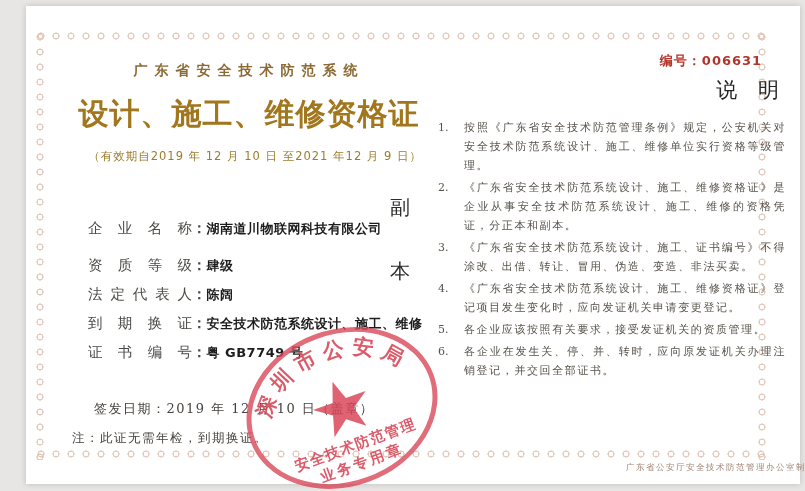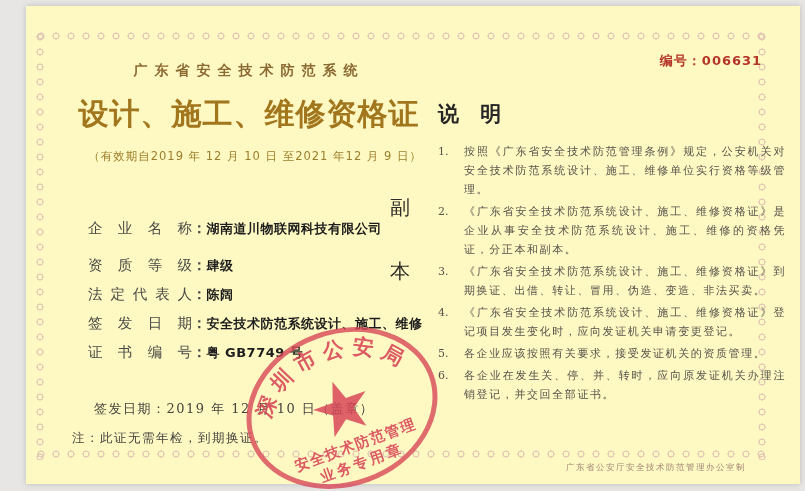--- a/index.html
+++ b/index.html
@@ -4,21 +4,21 @@
 <style>
   * { margin:0; padding:0; box-sizing:border-box; }
   html,body { background:#d9d9d9; }
   .page {
     position:relative; width:805px; height:491px;
     background:#e7e6e4; overflow:hidden;
     font-family:"DejaVu Sans", sans-serif;
   }
   .paper {
     position:absolute; left:26px; top:6px; width:774px; height:478px;
-    background:#fef9c3;
+    background:#ffffff;
     box-shadow:0 0 6px rgba(0,0,0,.18);
   }
   
   .orn {
     position:absolute;
     background-image: radial-gradient(circle 5px at 7px 6px,
       rgba(0,0,0,0) 2.1px, #e0c2b2 2.2px, #e0c2b2 3.5px, rgba(0,0,0,0) 3.6px);
     background-size:15px 12px; opacity:.85;
   }
   .orn-top    { left:8px; right:32px; top:24px;    height:12px; }
@@ -76,36 +76,36 @@
   }
   .copy-fu  { left:364px; top:188px; }
   .copy-ben { left:364px; top:252px; }
 
   .seal-wrap {
     position:absolute; left:214px; top:318px; width:204px; height:168px;
     transform:rotate(-20deg); opacity:.88; pointer-events:none;
   }
   .right-col { position:absolute; left:412px; top:70px; width:348px; }
   .instr-heading {
-    text-align:left; color:#262626; font-weight:bold;
-    font-size:21px; letter-spacing:7px; margin-bottom:14px;margin-top:24px;
+    text-align:right; color:#262626; font-weight:normal;
+    font-size:21px; letter-spacing:7px; margin-bottom:14px;
   }
   .instr-item { display:flex; margin-bottom:3px; }
   .instr-num {
     width:26px; flex:none; color:#57524a; font-size:11px; line-height:19px;
     font-family:"DejaVu Serif", serif;
   }
   .instr-text {
     flex:1; color:#57524a; font-size:11px; line-height:19px;
     letter-spacing:1.6px; text-align:justify;
     font-family:"DejaVu Serif", serif;
   }
   .footer-note {
     position:absolute; left:540px; top:456px; width:240px;
-    text-align:left; color:#a08576; font-size:8.5px; letter-spacing:1.5px;
+    text-align:right; color:#a08576; font-size:8.5px; letter-spacing:1.5px;
     white-space:nowrap;
   }
 </style>
 </head>
 <body>
 
 <div class="page">
   <div class="paper">
 
     <div class="orn orn-top"></div>
@@ -125,21 +125,21 @@
       <div class="f-row first">
         <span class="f-label">企业名称</span><span class="f-colon">：</span><span class="f-value">湖南道川物联网科技有限公司</span>
       </div>
       <div class="f-row">
         <span class="f-label">资质等级</span><span class="f-colon">：</span><span class="f-value">肆级</span>
       </div>
       <div class="f-row">
         <span class="f-label">法定代表人</span><span class="f-colon">：</span><span class="f-value">陈阔</span>
       </div>
       <div class="f-row">
-        <span class="f-label">签发日期</span><span class="f-colon">：</span><span class="f-value">安全技术防范系统设计、施工、维修</span>
+        <span class="f-label">到期换证</span><span class="f-colon">：</span><span class="f-value">安全技术防范系统设计、施工、维修</span>
       </div>
       <div class="f-row">
         <span class="f-label">证书编号</span><span class="f-colon">：</span><span class="f-value">粤 GB7749 号</span>
       </div>
     </div>
 
     <div class="issue-date">签发日期：2019 年 12 月 10 日（盖章）</div>
     <div class="note-line">注：此证无需年检，到期换证。</div>
 
     <div class="copy-char copy-fu">副</div>
@@ -163,21 +163,21 @@
       <div class="instr-item">
         <span class="instr-num">1.</span>
         <span class="instr-text">按照《广东省安全技术防范管理条例》规定，公安机关对安全技术防范系统设计、施工、维修单位实行资格等级管理。</span>
       </div>
       <div class="instr-item">
         <span class="instr-num">2.</span>
         <span class="instr-text">《广东省安全技术防范系统设计、施工、维修资格证》是企业从事安全技术防范系统设计、施工、维修的资格凭证，分正本和副本。</span>
       </div>
       <div class="instr-item">
         <span class="instr-num">3.</span>
-        <span class="instr-text">《广东省安全技术防范系统设计、施工、维修资格证》到期换证、出借、转让、冒用、伪造、变造、非法买卖。</span>
+        <span class="instr-text">《广东省安全技术防范系统设计、施工、证书编号》不得涂改、出借、转让、冒用、伪造、变造、非法买卖。</span>
       </div>
       <div class="instr-item">
         <span class="instr-num">4.</span>
         <span class="instr-text">《广东省安全技术防范系统设计、施工、维修资格证》登记项目发生变化时，应向发证机关申请变更登记。</span>
       </div>
       <div class="instr-item">
         <span class="instr-num">5.</span>
         <span class="instr-text">各企业应该按照有关要求，接受发证机关的资质管理。</span>
       </div>
       <div class="instr-item">

